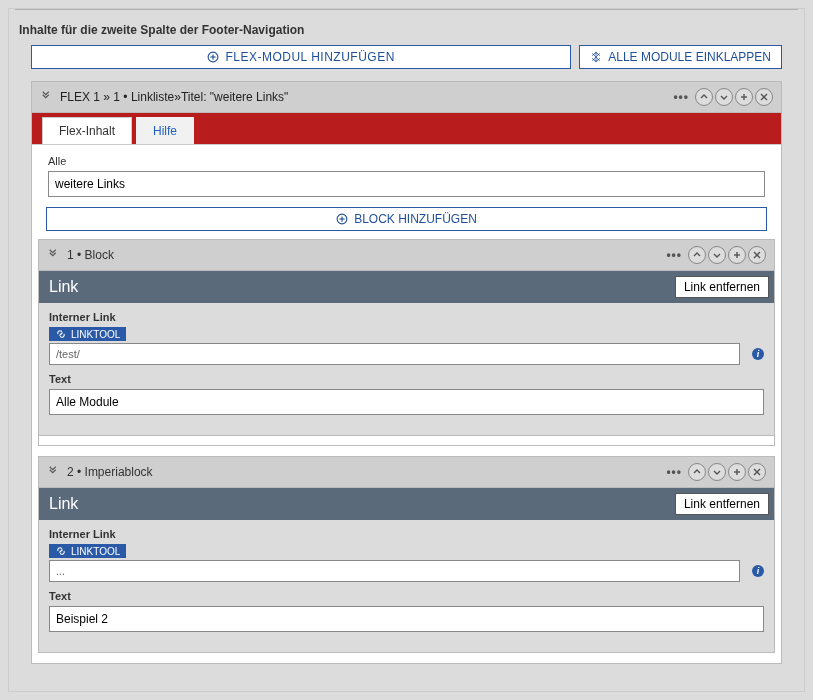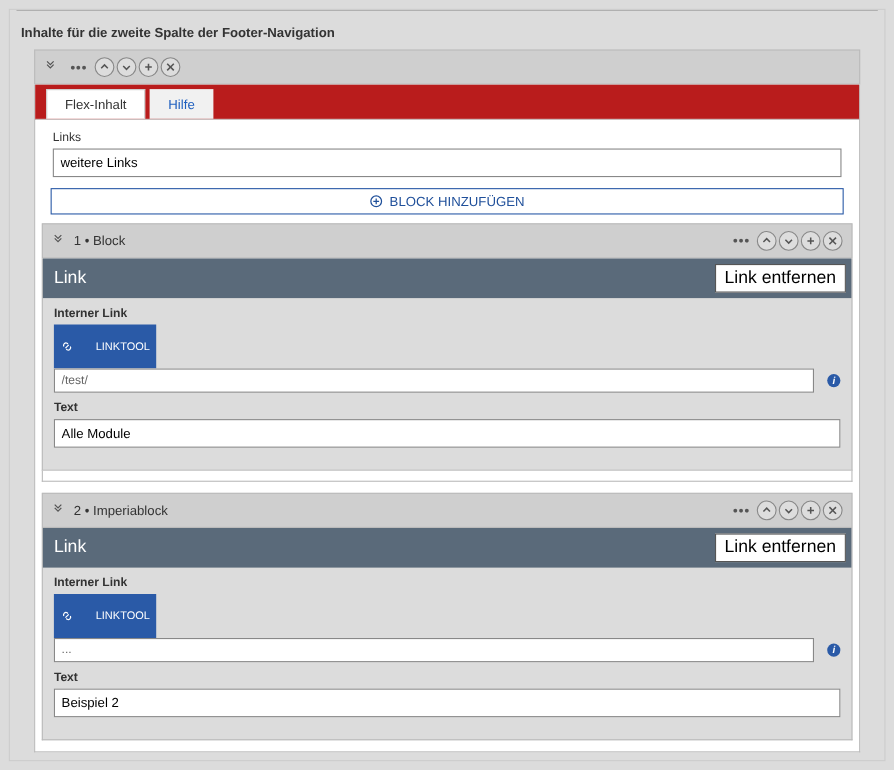--- a/index.html
+++ b/index.html
@@ -141,29 +141,29 @@
   background: #5a6a7a;
   color: #fff;
   display: flex;
   align-items: center;
   padding: 5px 5px 5px 10px;
 }
 .link-bar .lb-title { flex: 1; font-size: 16px; }
 .remove-link {
   background: #fff;
   border: 1px solid #555;
-  font-size: 16px;
+  font-size: 12px;
   padding: 3px 8px;
   cursor: pointer;
 }
 .link-form { padding: 8px 10px; }
 .linktool {
-  display: inline-flex; align-items: center; gap: 20px;
+  display: inline-flex; align-items: center; gap: 4px;
   background: #2a5aa7; color: #fff; font-size: 10px;
-  padding: 14px 6px; margin-bottom: 0; cursor: pointer;
+  padding: 1px 6px; margin-bottom: 0; cursor: pointer;
 }
 .path-row { display: flex; align-items: center; gap: 12px; margin-bottom: 8px; }
 .path-input { flex: 1; background: #fff; border: 1px solid #888; padding: 4px 6px; font-size: 11px; color: #666; }
 .info-dot { width: 12px; height: 12px; border-radius: 50%; background: #2a5aa7; color:#fff; font-size: 9px; display:flex; align-items:center; justify-content:center; cursor:pointer; font-weight: bold; font-style: italic; }
 .block-spacer {
   height: 10px;
   border: 1px solid #bbb;
   border-top: 0;
   background: #fff;
   margin-bottom: 10px;
@@ -171,28 +171,50 @@
 svg.iconsvg { width: 12px; height: 12px; display: block; }
 </style>
 </head>
 <body>
 <div class="outer">
 
 <div class="tabs-divider"></div>
 
 <div class="section-title">Inhalte für die zweite Spalte der Footer-Navigation</div>
 
+<div class="toolbar">
+  <button class="btn-outline btn-add-flex">
+    <span class="icon">
+      <svg class="iconsvg" viewBox="0 0 16 16">
+            <circle cx="8" cy="8" r="6.5" fill="none" stroke="#1f4f9a" stroke-width="1.5"></circle>
+            <line x1="8" y1="4.5" x2="8" y2="11.5" stroke="#1f4f9a" stroke-width="1.5"></line>
+            <line x1="4.5" y1="8" x2="11.5" y2="8" stroke="#1f4f9a" stroke-width="1.5"></line>
+          </svg>
+    </span>
+    <span>FLEX-MODUL HINZUFÜGEN</span>
+  </button>
+  <button class="btn-outline">
+    <span class="icon">
+      <svg class="iconsvg" viewBox="0 0 16 16">
+            <path d="M3 3 L13 13 M13 3 L3 13 M8 1 L8 15" stroke="#1f4f9a" stroke-width="1" fill="none"></path>
+            <path d="M3 6 L8 2 L13 6 M3 10 L8 14 L13 10" stroke="#1f4f9a" stroke-width="1.3" fill="none"></path>
+          </svg>
+    </span>
+    <span>ALLE MODULE EINKLAPPEN</span>
+  </button>
+</div>
 
 <div class="module-header">
   <span class="chevrons">
     <svg class="iconsvg" viewBox="0 0 16 16">
           <path d="M1 5 L5 9 L9 5" stroke="#555" stroke-width="1.5" fill="none"></path>
           <path d="M1 1 L5 5 L9 1" stroke="#555" stroke-width="1.5" fill="none"></path>
         </svg>
   </span>
+  <span class="title">FLEX 1 »  1 • Linkliste»Titel: "weitere Links"</span>
   <div class="module-actions">
     <span class="act-dots">•••</span>
     <span class="act-btn">
           <svg width="8" height="8" viewBox="0 0 8 8">
             <path d="M1 5 L4 2 L7 5" stroke="#555" stroke-width="1.4" fill="none"></path>
           </svg>
         </span>
     <span class="act-btn">
           <svg width="8" height="8" viewBox="0 0 8 8">
             <path d="M1 3 L4 6 L7 3" stroke="#555" stroke-width="1.4" fill="none"></path>
@@ -213,21 +235,21 @@
   </div>
 </div>
 
 <div class="pane">
   <div class="inner-tabs">
     <div class="itab">Flex-Inhalt</div>
     <div class="itab other">Hilfe</div>
   </div>
 
   <div class="form-area">
-    <label class="field-label">Links</label>
+    <label class="field-label">Alle</label>
     <input class="text-input" value="weitere Links" style="">
 
     <div class="blocks-wrap">
       <div class="add-block-row">
         <button class="btn-outline add-block-btn">
           <span class="icon">
             <svg class="iconsvg" viewBox="0 0 16 16">
                   <circle cx="8" cy="8" r="6.5" fill="none" stroke="#1f4f9a" stroke-width="1.5"></circle>
                   <line x1="8" y1="4.5" x2="8" y2="11.5" stroke="#1f4f9a" stroke-width="1.5"></line>
                   <line x1="4.5" y1="8" x2="11.5" y2="8" stroke="#1f4f9a" stroke-width="1.5"></line>

